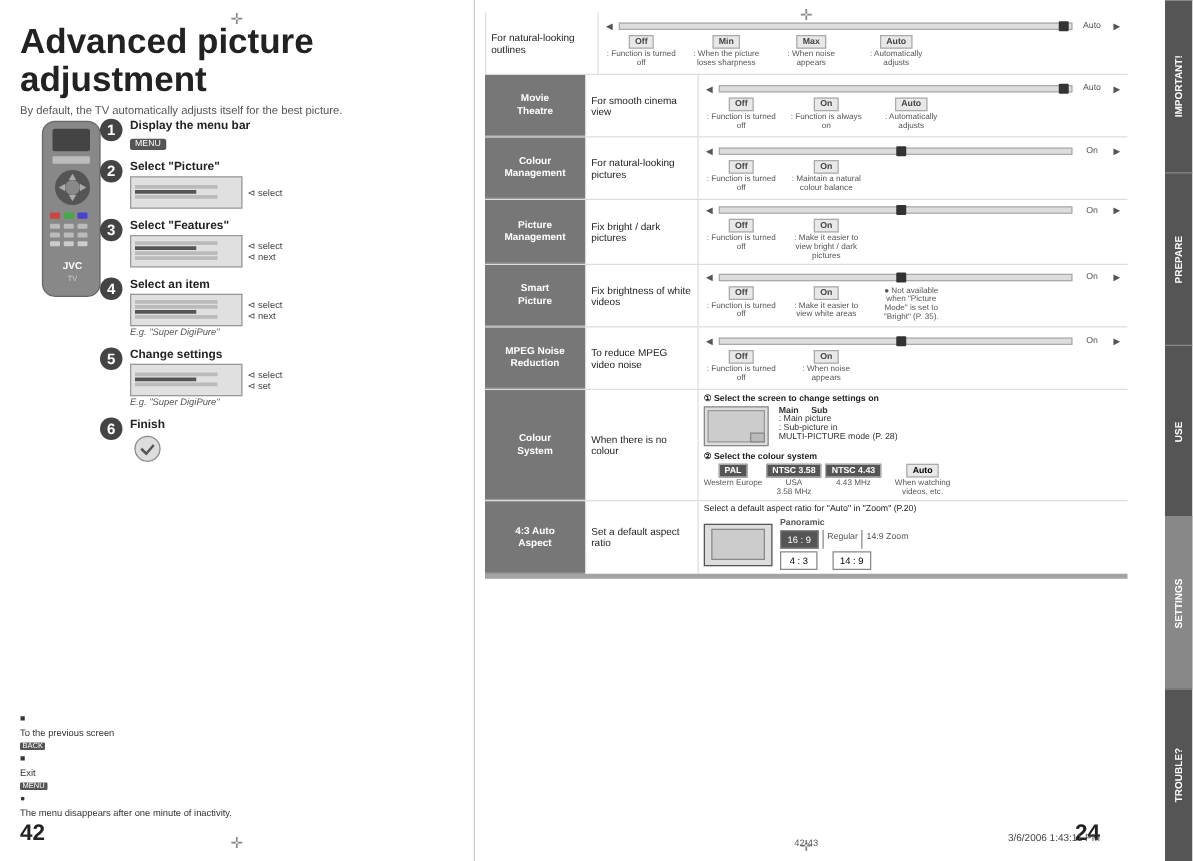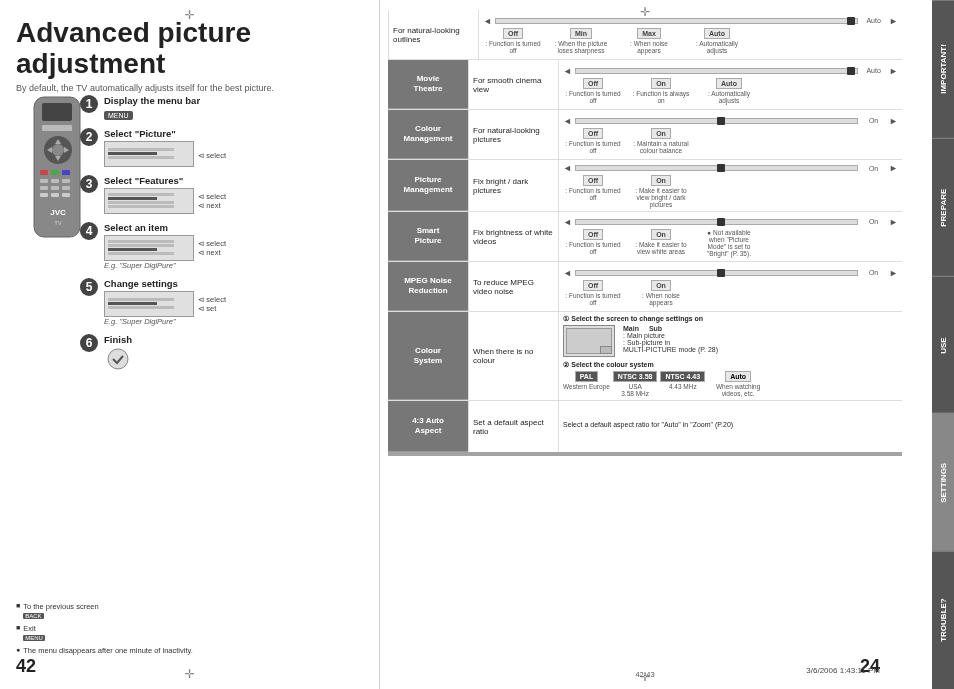--- a/index.html
+++ b/index.html
@@ -138,20 +138,21 @@
       left: 16px;
       width: 180px;
     }
 
     .note-item {
       font-size: 7.5px;
       color: #333;
       margin-bottom: 4px;
       display: flex;
       gap: 3px;
+      flex-direction: column;
     }
 
     .note-bullet {
       font-size: 7px;
     }
 
     .menu-key {
       display: inline-block;
       background: #555;
       color: #fff;
@@ -765,20 +766,39 @@
           </div>
         </div>
       </div>
 
       <div class="aspect-row">
         <div class="feature-label-cell" style="height:auto;">4:3 Auto<br>Aspect</div>
         <div class="feature-desc-cell" style="height:auto;">Set a default aspect ratio</div>
         <div class="feature-control-cell">
           <div style="font-size:7px;color:#222;margin-bottom:4px;">Select a default aspect ratio for "Auto" in "Zoom" (P.20)</div>
 
+          <div style="display:flex;gap:6px;align-items:center;">
+            <div style="width:55px;height:34px;border:1.5px solid #555;background:#ddd;position:relative;">
+              <div style="position:absolute;top:10%;left:10%;right:10%;bottom:10%;border:1px solid #888;background:#ccc;"></div>
+            </div>
+            <div>
+              <div style="font-size:7px;font-weight:bold;color:#555;margin-bottom:2px;">Panoramic</div>
+              <div style="display:flex;gap:3px;">
+                <div class="aspect-box highlighted">16 : 9</div>
+                <div style="width:1px;background:#888;"></div>
+                <div style="font-size:7px;color:#555;padding-top:2px;">Regular</div>
+                <div style="width:1px;background:#888;"></div>
+                <div style="font-size:7px;color:#555;padding-top:2px;">14:9 Zoom</div>
+              </div>
+              <div style="display:flex;gap:12px;margin-top:2px;">
+                <div class="aspect-box">4 : 3</div>
+                <div class="aspect-box">14 : 9</div>
+              </div>
+            </div>
+          </div>
         </div>
       </div>
 
       <div class="page-num-right" style="right:30px;">24</div>
       <div class="timestamp">3/6/2006   1:43:11 PM</div>
       <div style="position:absolute;bottom:10px;left:50%;transform:translateX(-50%);font-size:7.5px;color:#555;">42-43</div>
 
     </div>
 
     <div class="side-tabs">

